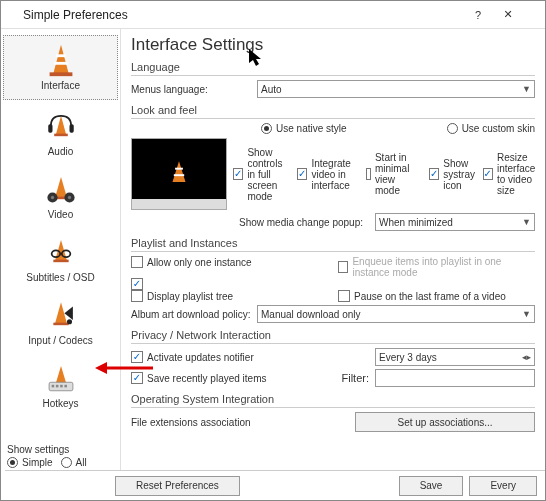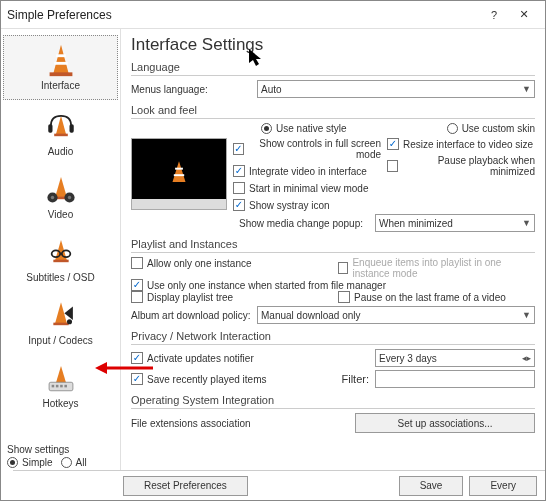--- a/index.html
+++ b/index.html
@@ -1,17 +1,17 @@
 <!DOCTYPE html>
 <html><head>
 <meta charset="utf-8">
 <style>
 * { box-sizing: border-box; margin: 0; padding: 0; font-family: "Segoe UI", Tahoma, sans-serif; }
 body { width: 546px; height: 501px; background: #fff; font-size: 11px; color: #333; position: relative; overflow: hidden; border: 1px solid #888; }
-.titlebar { height: 28px; display: flex; align-items: center; padding: 0 6px; border-bottom: 1px solid #e0e0e0; }
+.titlebar { height: 28px; display: flex; align-items: center; padding: 0 22px; border-bottom: 1px solid #e0e0e0; }
 .titlebar .title { flex: 1; font-size: 12px; color: #222; }
 .titlebar .wbtn { width: 30px; height: 22px; display: flex; align-items: center; justify-content: center; cursor: default; }
 .main { display: flex; height: calc(100% - 28px - 30px); }
 .sidebar { width: 120px; border-right: 1px solid #e0e0e0; overflow-y: auto; padding-top: 4px; }
 .sb-item { display: flex; flex-direction: column; align-items: center; padding: 4px 2px 8px; font-size: 10px; }
 .sb-item.sel { border: 1px dotted #888; background: #f5f5f5; margin: 2px; }
 .sb-icon { width: 40px; height: 40px; display: flex; align-items: center; justify-content: center; }
 .content { flex: 1; padding: 6px 10px 2px 10px; overflow-y: auto; }
 .h1 { font-size: 17px; color: #333; margin-bottom: 6px; font-weight: 400; }
 .section-title { font-size: 11px; color: #444; margin: 6px 0 2px; }
@@ -22,30 +22,30 @@
 .select { flex: 1; height: 18px; border: 1px solid #999; font-size: 10px; padding: 0 3px; display: flex; align-items: center; justify-content: space-between; background: #fff; }
 .select.small { flex: none; width: 160px; }
 .lookfeel-radio { display: flex; justify-content: flex-end; gap: 100px; margin: 4px 0; }
 .radio-item { display: flex; align-items: center; gap: 4px; font-size: 10px; }
 .radio-dot { width: 11px; height: 11px; border-radius: 50%; border: 1px solid #555; display: inline-flex; align-items: center; justify-content: center; }
 .radio-dot.on::after { content: ""; width: 5px; height: 5px; border-radius: 50%; background: #333; }
 .checklist { display: flex; gap: 6px; margin: 2px 0; }
 .preview { width: 96px; height: 72px; border: 1px solid #aaa; background: #000; position: relative; flex-shrink: 0; }
 .preview .cone-mini { position: absolute; top: 50%; left: 50%; transform: translate(-50%, -55%); }
 .preview .controls { position: absolute; bottom: 0; left: 0; right: 0; height: 10px; background: #ddd; }
-.check-col { display: flex; flex-direction: column; gap: 5px; flex: 1; text-align: right; }
+.check-col { display: flex; flex-direction: row; gap: 13px; flex: 1; }
 .check { display: flex; align-items: center; gap: 4px; font-size: 10px; color: #333; }
 .check.dim { color: #aaa; }
 .cb { width: 12px; height: 12px; border: 1px solid #777; display: inline-flex; align-items: center; justify-content: center; background: #fff; }
 .cb.on::after { content: "✓"; font-size: 10px; color: #0066cc; line-height: 1; }
 .two-col { display: flex; gap: 10px; }
 .two-col .col { flex: 1; display: flex; flex-direction: column; gap: 3px; }
 .btn { height: 20px; padding: 0 20px; border: 1px solid #999; background: #f0f0f0; font-size: 10px; display: inline-flex; align-items: center; justify-content: center; }
 .textin { height: 18px; border: 1px solid #999; background: #fff; flex: 1; }
-.footer { position: absolute; bottom: 0; left: 12px; right: 0; height: 30px; border-top: 1px solid #ccc; display: flex; align-items: center; padding: 0 8px; gap: 6px; }
+.footer { position: absolute; bottom: 0; left: 4px; right: 0; height: 30px; border-top: 1px solid #ccc; display: flex; align-items: center; padding: 0 8px; gap: 6px; }
 .footer .spacer { flex: 1; }
 .show-settings { position: absolute; bottom: 32px; left: 6px; font-size: 10px; }
 .arrow { position: absolute; left: 94px; top: 355px; pointer-events: none; }
 .cursor { position: absolute; left: 248px; top: 48px; pointer-events: none; }
 .caret { font-size: 9px; color: #555; }
 </style>
 </head>
 <body>
 
 <div class="titlebar">
@@ -217,21 +217,20 @@
       </div>
       <div class="col">
         <div class="check dim">
             <span class="cb"></span>
             <span>Enqueue items into playlist in one instance mode</span>
           </div>
       </div>
     </div>
     <div class="check">
         <span class="cb on"></span>
-        <span>Use only one instance when started from file manager</span>
       </div>
     <div class="two-col">
       <div class="col">
         <div class="check">
             <span class="cb"></span>
             <span>Display playlist tree</span>
           </div>
       </div>
       <div class="col">
         <div class="check">

